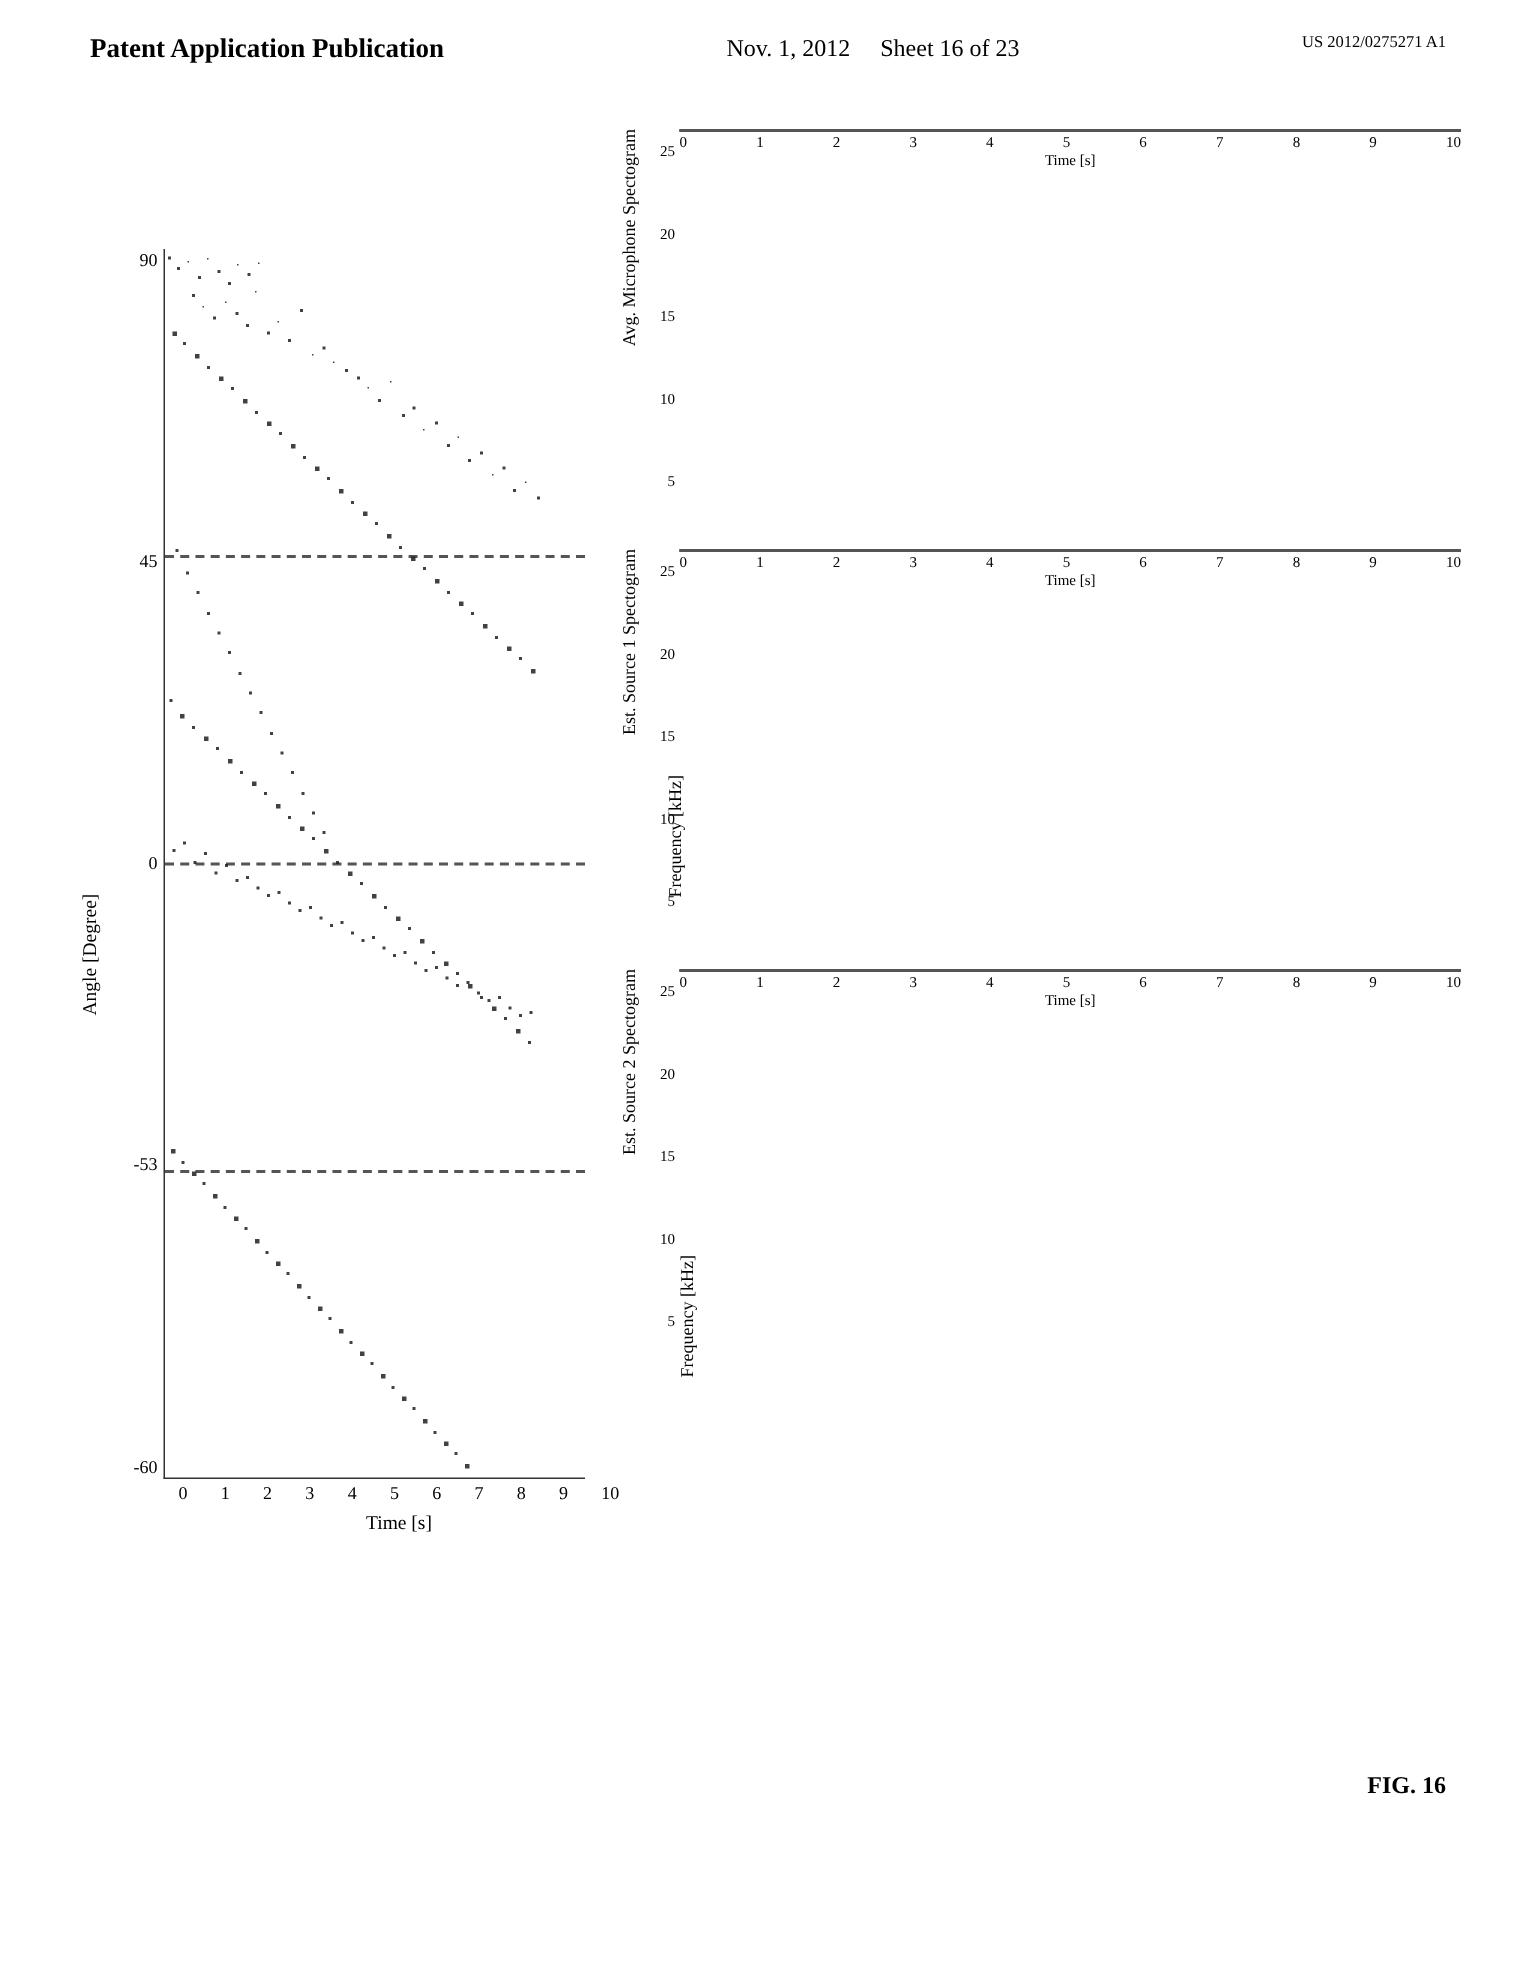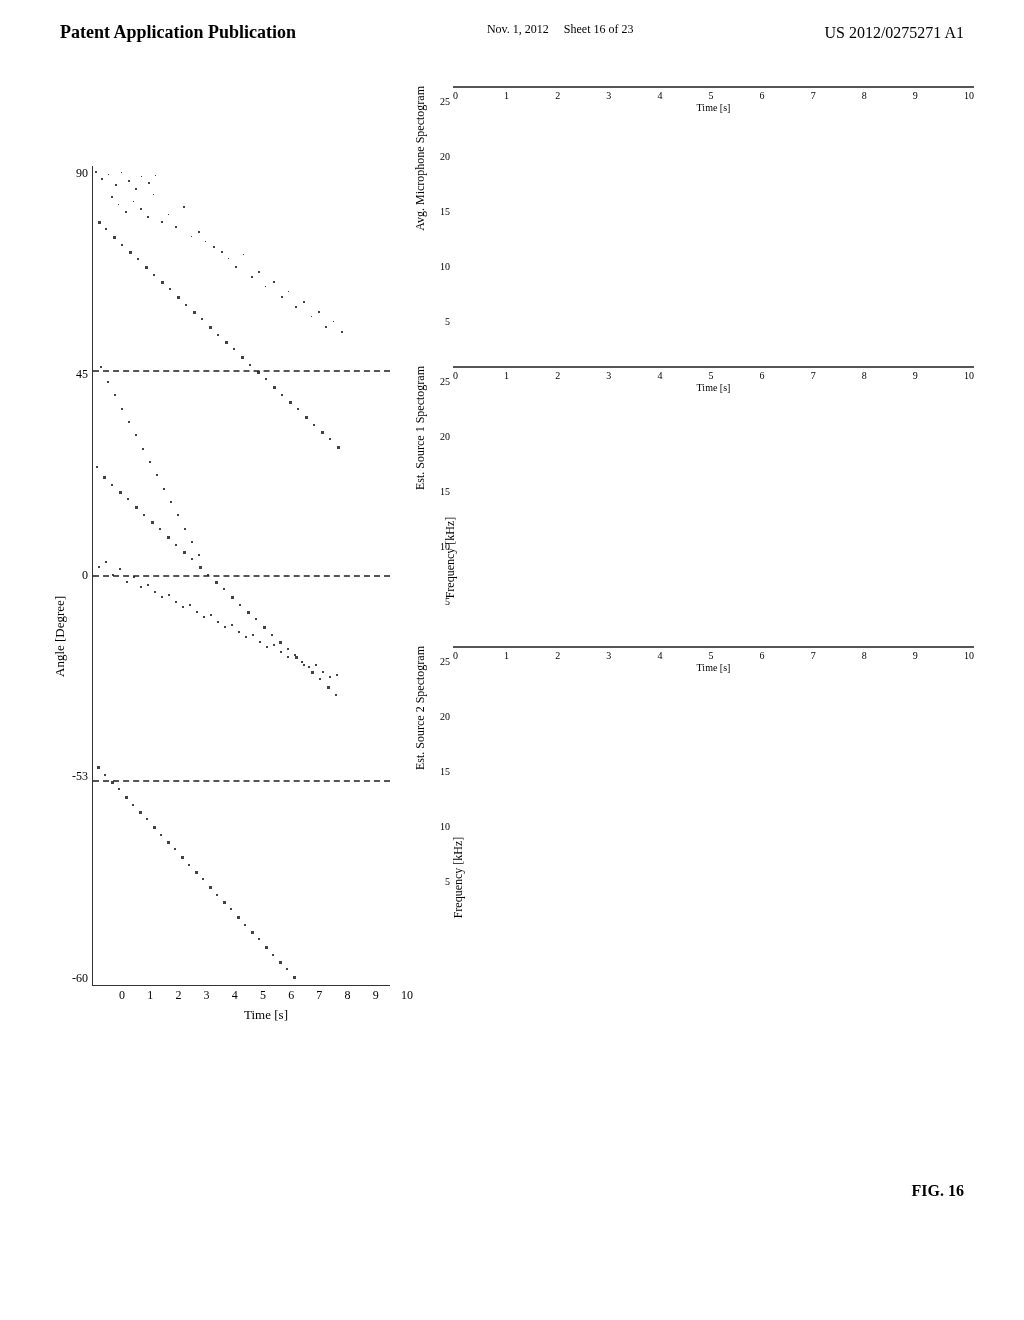--- a/index.html
+++ b/index.html
@@ -18,26 +18,26 @@
       justify-content: space-between;
       align-items: flex-start;
       padding: 20px 60px 0 60px;
     }
     .header-left {
       font-size: 18px;
       font-weight: bold;
       line-height: 1.4;
     }
     .header-center {
-      font-size: 12px;
+      font-size: 16px;
       line-height: 1.6;
       text-align: center;
     }
     .header-right {
-      font-size: 16px;
+      font-size: 11px;
       line-height: 1.6;
       text-align: right;
     }
 
     
     .content {
       display: flex;
       flex-direction: row;
       padding: 40px 50px 20px 50px;
       gap: 20px;
@@ -216,21 +216,21 @@
 
 <div class="content">
 
   <div class="left-plot">
     <div class="left-plot-inner">
 
       <div class="y-axis-label-left" style="left:0; bottom:200px; height:300px; width:20px; position:absolute;">
         <span>Angle [Degree]</span>
       </div>
 
-      <div class="y-axis-ticks-left" style="margin-left:22px;">
+      <div class="y-axis-ticks-left" style="margin-left:39px;">
         <span>90</span>
         <span>45</span>
         <span>0</span>
         <span>-53</span>
         <span>-60</span>
       </div>
 
       <div class="scatter-area">
 
         <div class="ref-line" style="top:50%;"></div>

